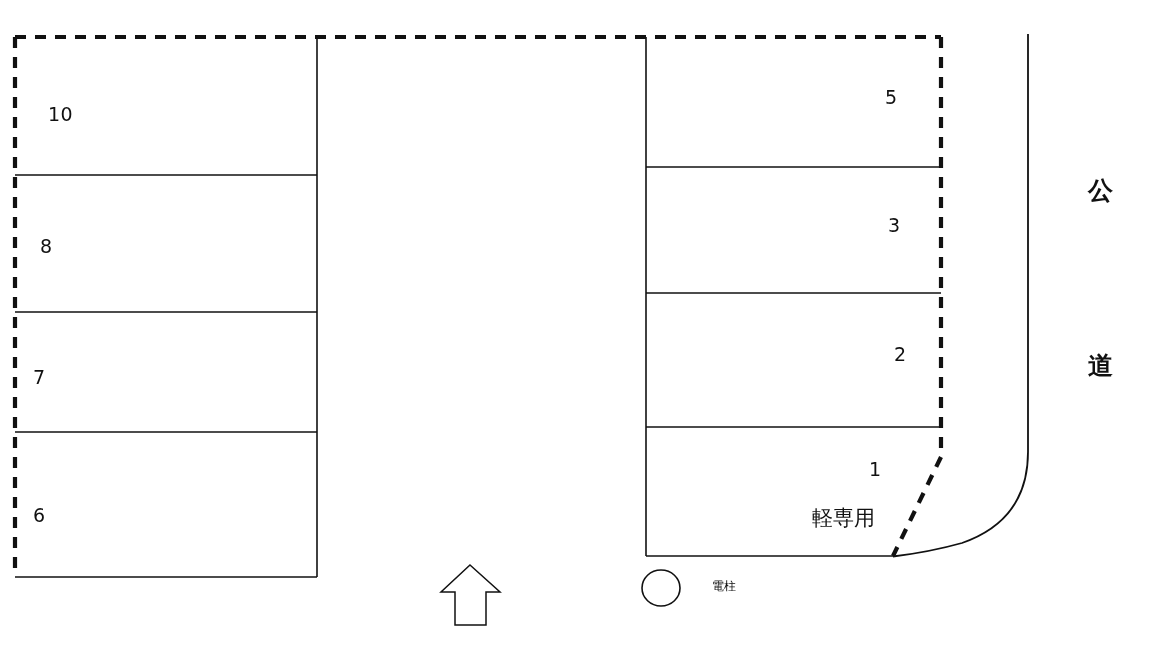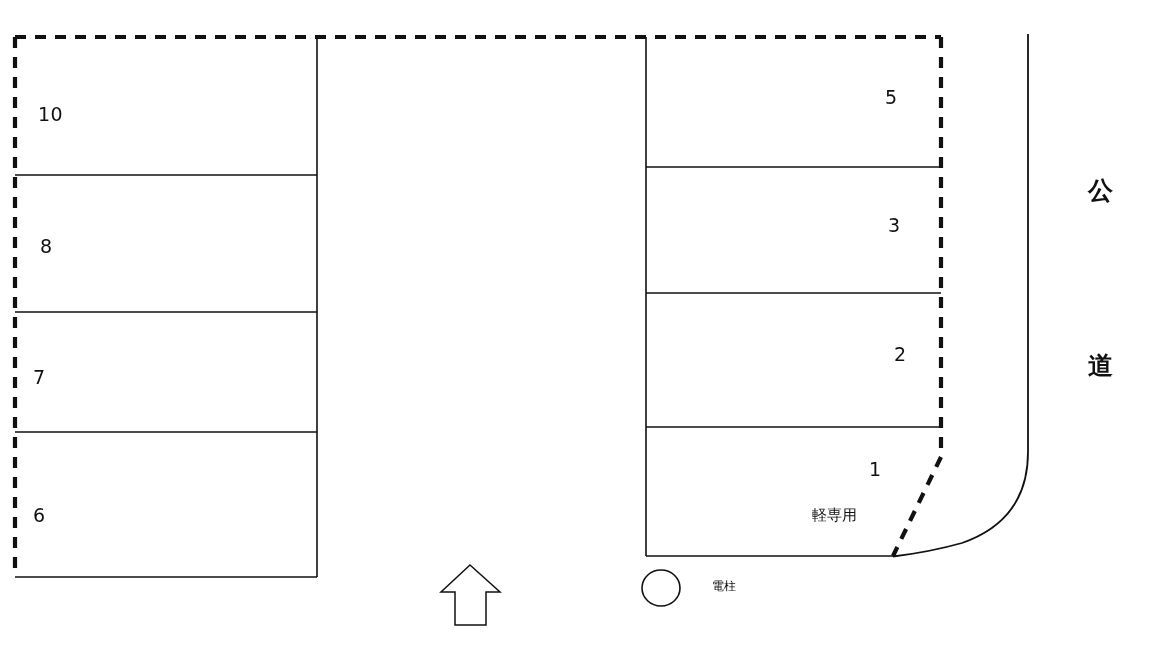--- a/index.html
+++ b/index.html
@@ -34,21 +34,21 @@
     user-select: none;
   }
   .stall-num {
     font-family: "DejaVu Sans", "Liberation Sans", sans-serif;
     font-size: 19px;
     font-weight: 400;
     letter-spacing: 0.5px;
   }
   .jp {
     font-family: "DejaVu Sans", "Liberation Sans", sans-serif;
-    font-size: 15px;
+    font-size: 21px;
     font-weight: 500;
   }
   .jp-big {
     font-family: "DejaVu Sans", "Liberation Sans", sans-serif;
     font-size: 25px;
     font-weight: 700;
     letter-spacing: 1px;
   }
   .jp-legend {
     font-family: "DejaVu Sans", "Liberation Sans", sans-serif;
@@ -97,21 +97,21 @@
 
     <line x1="15" y1="37" x2="941" y2="37" stroke="#111111" stroke-width="4.2" stroke-dasharray="11 9" stroke-linecap="butt"></line>
 
     <path d="M 1028 34 L 1028 452 Q 1028 520 962 543 Q 930 552 893 556.5" fill="none" stroke="#111111" stroke-width="1.8"></path>
 
     <polygon points="470,565 500,592 486,592 486,625 455,625 455,592 441,592" fill="#ffffff" stroke="#111111" stroke-width="1.5" stroke-linejoin="miter"></polygon>
 
     <ellipse cx="661" cy="588" rx="19" ry="18" fill="#ffffff" stroke="#111111" stroke-width="1.6"></ellipse>
   </svg>
 
-  <span class="lbl stall-num" style="left:38px; top:105px;">10</span>
+  <span class="lbl stall-num" style="left:48px; top:105px;">10</span>
   <span class="lbl stall-num" style="left:40px; top:237px;">8</span>
   <span class="lbl stall-num" style="left:33px; top:368px;">7</span>
   <span class="lbl stall-num" style="left:33px; top:506px;">6</span>
 
   <span class="lbl stall-num" style="left:885px; top:88px;">5</span>
   <span class="lbl stall-num" style="left:888px; top:216px;">3</span>
   <span class="lbl stall-num" style="left:894px; top:345px;">2</span>
   <span class="lbl stall-num" style="left:869px; top:460px;">1</span>
 
   <span class="lbl jp" style="left:812px; top:508px;">軽専用</span>

